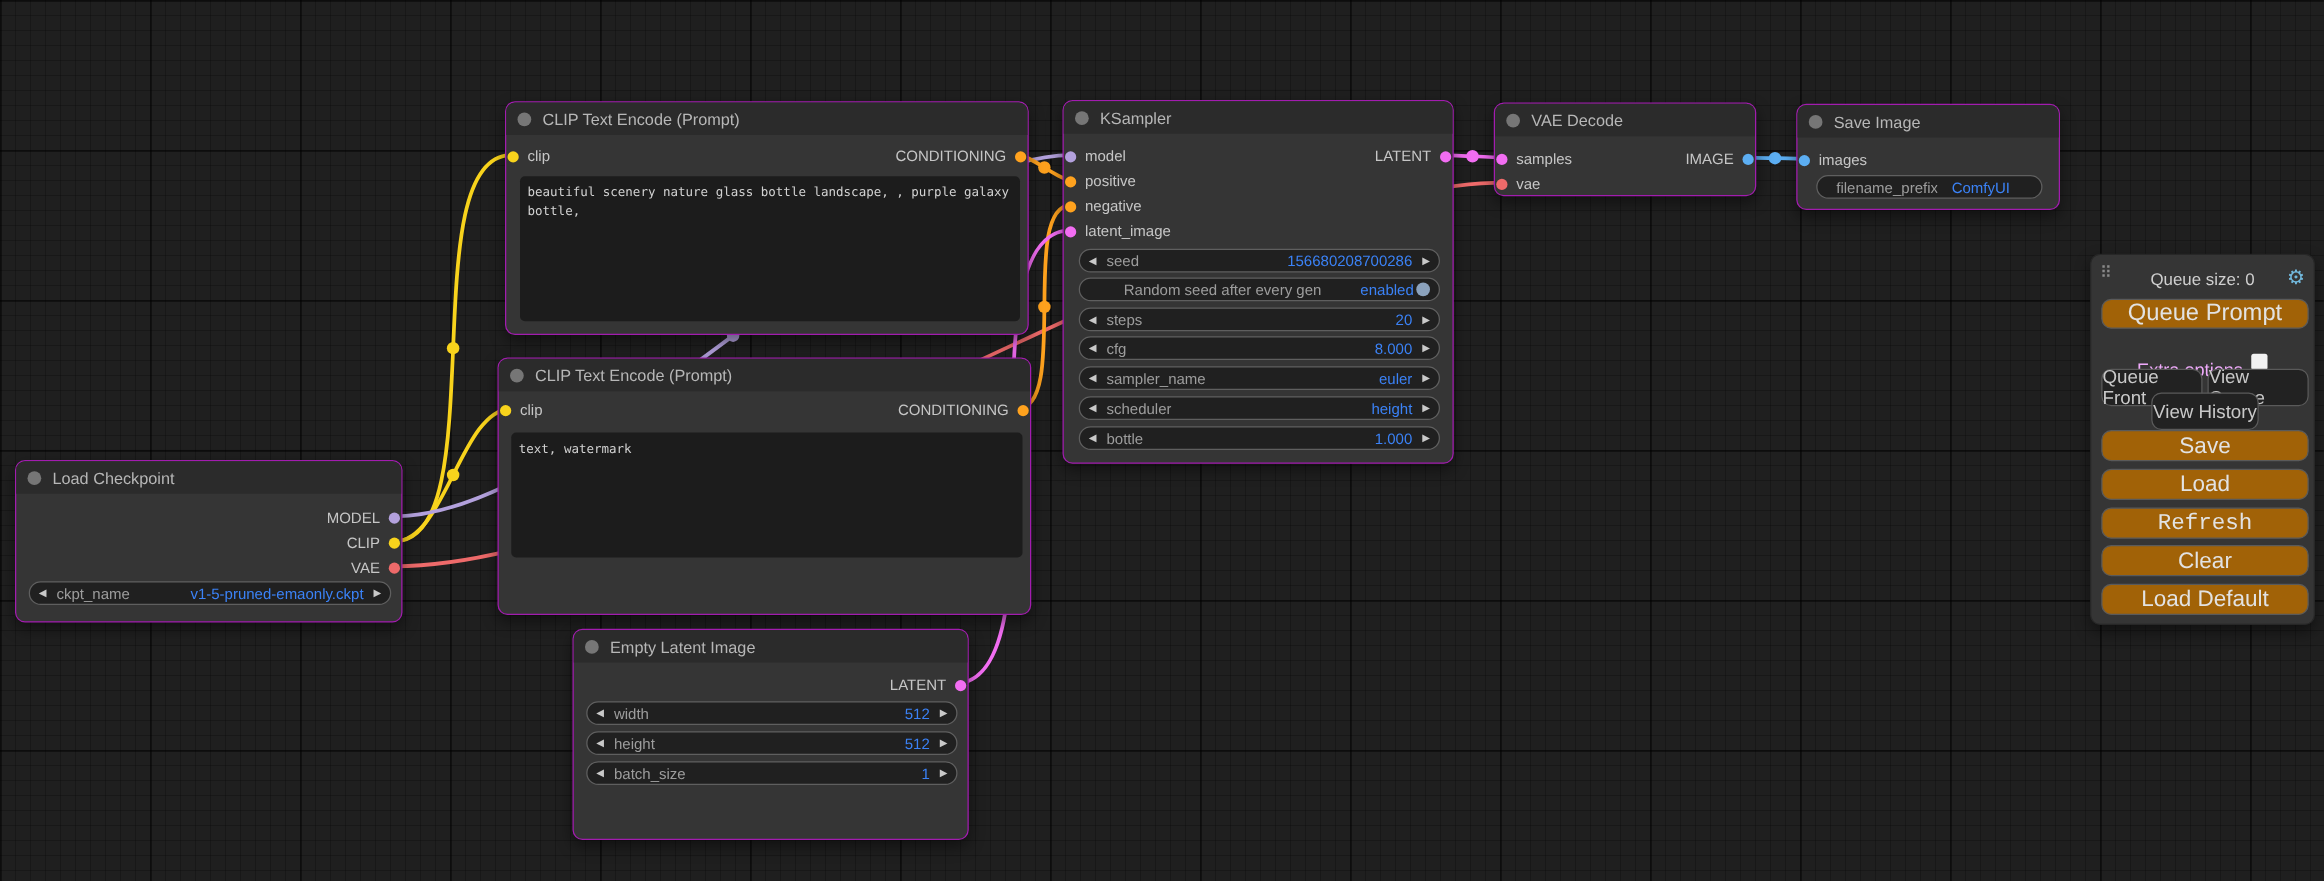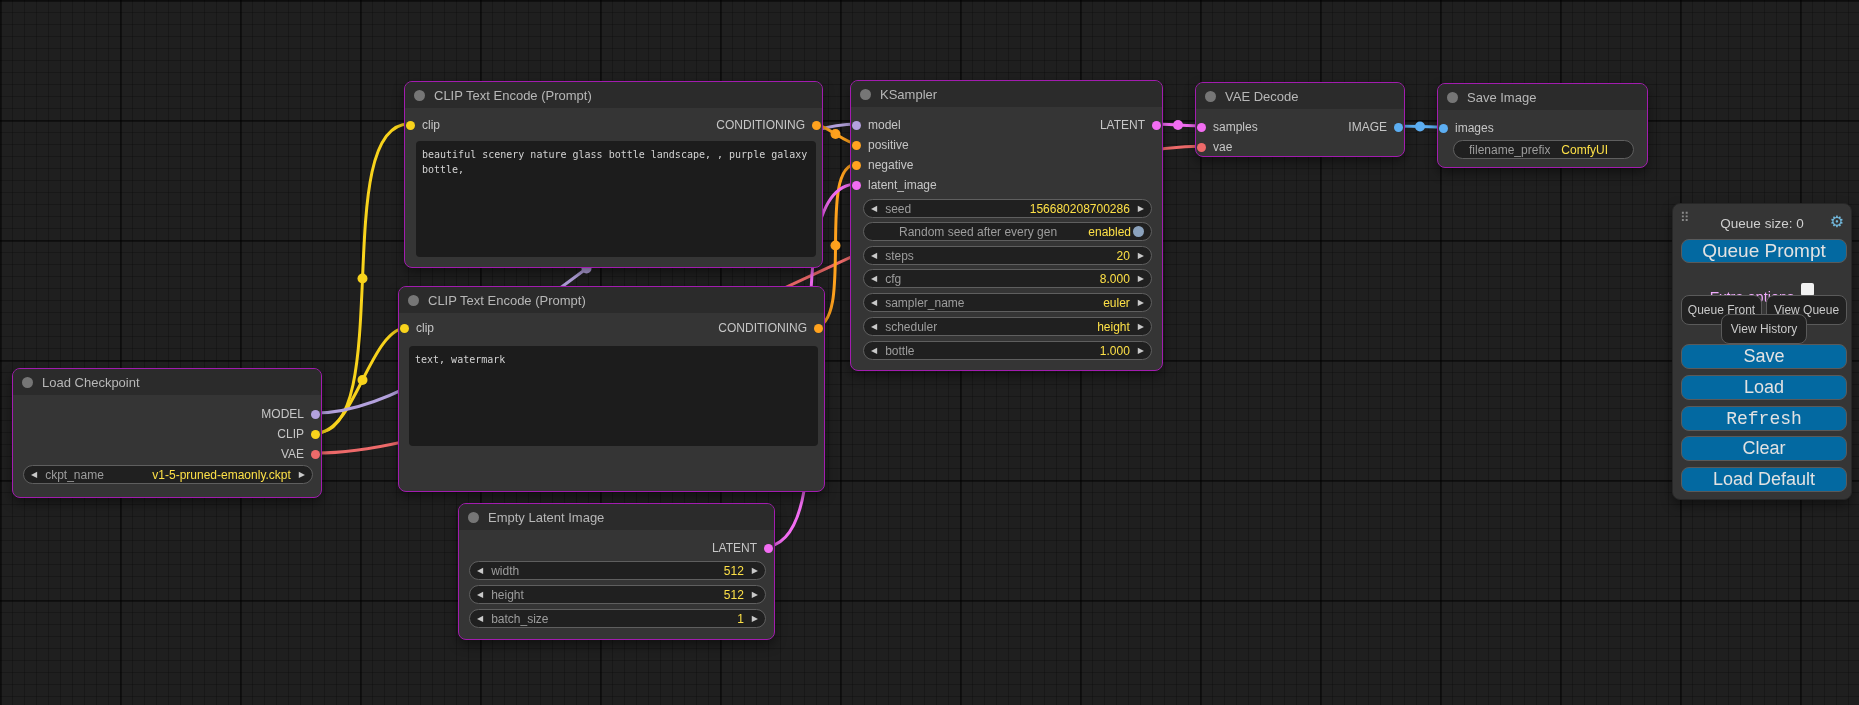--- a/index.html
+++ b/index.html
@@ -46,44 +46,44 @@
     color:#d2d2d2;font-family:"DejaVu Sans Mono",monospace;font-size:10px;line-height:15px;
     padding:6px;box-sizing:border-box;white-space:pre-wrap;word-break:break-word;overflow:hidden;
   }
   .widget{
     position:absolute;display:flex;align-items:center;height:19px;
     background:#202020;border:1px solid #5f5f5f;border-radius:10px;
     font-size:12px;padding:0 7px;box-sizing:border-box;white-space:nowrap;
   }
   .w-arrow{color:#c9c9c9;font-size:8px;line-height:1;flex:none;}
   .w-label{color:#9d9d9d;margin-left:8px;overflow:hidden;}
-  .w-value{margin-left:auto;color:#fde047;margin-right:8px;}
+  .w-value{margin-left:auto;color:#3b82f6;margin-right:8px;}
   .w-value.no-r{margin-right:2px;}
   .toggle-circle{width:11px;height:11px;border-radius:50%;background:var(--c-toggle);flex:none;}
 
   .queue-panel{
     position:absolute;z-index:3;left:1672px;top:203px;width:180px;height:297px;
     background:#353535;border:1px solid #272727;border-radius:8px;
     box-shadow:0 5px 12px rgba(0,0,0,.45);box-sizing:border-box;
   }
   .drag-handle{position:absolute;left:7px;top:6px;color:#8a8a8a;font-size:13px;cursor:grab;}
   .queue-size{position:absolute;left:0;right:0;top:12px;text-align:center;color:#cfcfcf;font-size:13.5px;}
   .gear{position:absolute;right:7px;top:8px;color:var(--c-gear);font-size:16px;cursor:pointer;}
   .btn{
     position:absolute;left:8px;width:166px;height:25px;display:flex;align-items:center;justify-content:center;
-    background:#0369a1;border:1px solid #5a5a5a;border-radius:8px;color:#e2e2e2;font-size:18px;
+    background:#a16207;border:1px solid #5a5a5a;border-radius:8px;color:#e2e2e2;font-size:18px;
     box-sizing:border-box;cursor:pointer;
   }
   .btn-queue-prompt{top:35px;height:24px;font-size:19px;}
   .extra-row{position:absolute;left:0;right:0;top:69px;display:flex;align-items:center;justify-content:center;gap:7px;}
   .extra-label{color:#f0abfc;font-size:14.5px;margin-top:16px;}
   .checkbox{width:13px;height:13px;background:#f2f2f2;border-radius:2px;cursor:pointer;}
   .btn-small{
     position:absolute;height:30px;display:flex;align-items:center;justify-content:center;
-    background:#222;border:1px solid #5a5a5a;border-radius:8px;color:#c9c9c9;font-size:12px;
+    background:#222;border:1px solid #5a5a5a;border-radius:8px;color:#c9c9c9;font-size:15px;
     box-sizing:border-box;cursor:pointer;
   }
 </style>
 </head>
 <body>
 
 <svg id="wires" width="1859" height="705">
   <path class="w-clip" d="M 316 433 C 396 433, 329 124, 409 124"></path>
   <path class="w-clip" d="M 316 433 C 356 433, 369 327, 409 327"></path>
   <path class="w-model" d="M 316 413 C 469 413, 704 124, 857 124"></path>
@@ -223,21 +223,21 @@
     <span class="port-dot pc-vae"></span>
   </div>
   <div class="widget" style="left:10px;top:96px;width:290px;">
     <span class="w-arrow">◀</span>
     <span class="w-label">ckpt_name</span>
     <span class="w-value">v1-5-pruned-emaonly.ckpt</span>
     <span class="w-arrow">▶</span>
   </div>
 </div>
 
-<div class="node" style="left:458px;top:503px;width:317px;height:137px;">
+<div class="node" style="left:458px;top:503px;width:317px;height:169px;">
   <div class="node-title">
     <span class="collapse-dot"></span>
     <span>Empty Latent Image</span>
   </div>
   <div class="out-row" style="top:37px;">
     <span class="port-label">LATENT</span>
     <span class="port-dot pc-latent"></span>
   </div>
   <div class="widget" style="left:10px;top:57px;width:297px;">
     <span class="w-arrow">◀</span>

